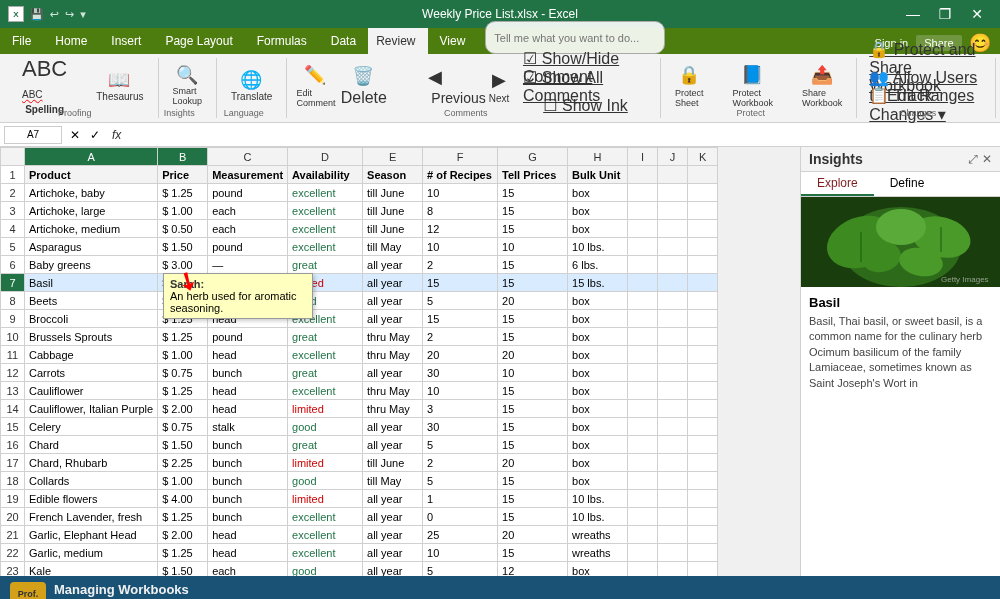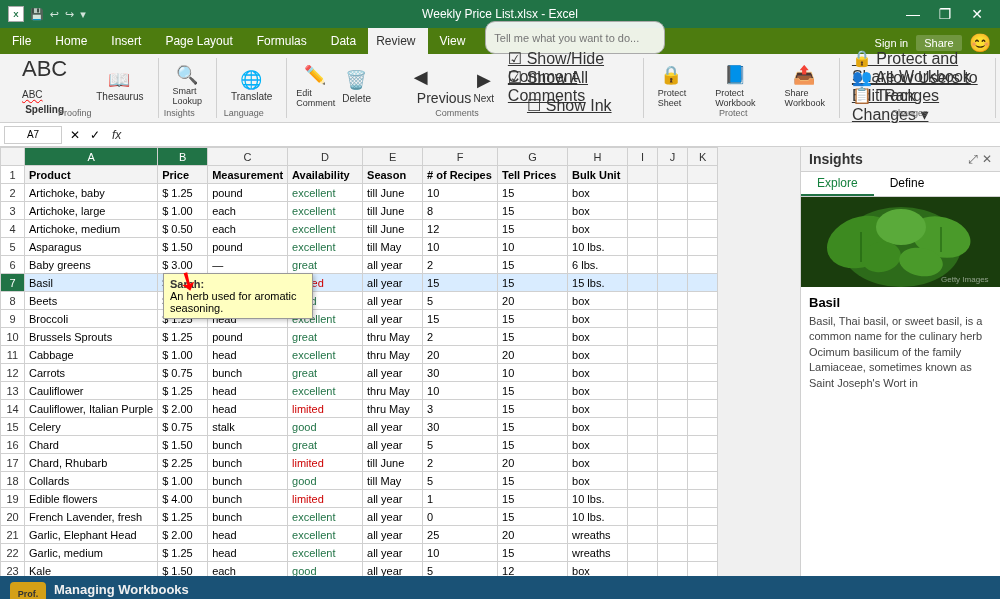--- a/index.html
+++ b/index.html
@@ -71,21 +71,21 @@
       box-shadow: 2px 2px 4px rgba(0,0,0,0.2);
     }
     .comment-author { font-weight: bold; color: #333; }
 
     
     .insights-panel { width: 200px; background: #fff; border-left: 1px solid #d0d0d0; display: flex; flex-direction: column; }
     .insights-header { display: flex; align-items: center; justify-content: space-between; padding: 4px 8px; border-bottom: 1px solid #d0d0d0; background: #f3f3f3; }
     .insights-title { font-size: 14px; font-weight: 600; color: #333; }
     .insights-tabs { display: flex; border-bottom: 1px solid #d0d0d0; }
     .insights-tab { padding: 4px 16px; cursor: pointer; font-size: 12px; border-bottom: 2px solid transparent; }
-    .insights-tab.active { border-bottom: 2px solid #217346; color: #15803d; }
+    .insights-tab.active { border-bottom: 2px solid #217346; color: #7f1d1d; }
     .basil-img { width: 100%; height: 90px; background: linear-gradient(135deg, #2d5a1b 0%, #4a8a2d 40%, #1a3d0d 100%); position: relative; }
     .insights-content { padding: 8px; overflow-y: auto; flex: 1; font-size: 11px; }
     .insights-item-title { font-weight: bold; font-size: 13px; margin-bottom: 4px; }
     .insights-item-text { color: #444; line-height: 1.4; }
 
     
     .row-num-col { width: 24px; background: #f3f3f3; text-align: center; font-size: 11px; border: 1px solid #d0d0d0; color: #333; padding: 0; }
 
     
     .col-header { background: #f3f3f3; text-align: center; font-size: 11px; border: 1px solid #d0d0d0; color: #333; padding: 0 4px; font-weight: normal; height: 18px; }
@@ -180,21 +180,21 @@
     </div>
 
     <div class="ribbon-group">
       <div style="display:flex;gap:4px;align-items:center;">
         <div class="ribbon-btn" style="height:56px;">
           <span style="font-size:18px;">✏️</span>
           <span style="font-size:9px;">Edit<br>Comment</span>
         </div>
         <div class="ribbon-btn" style="height:56px;">
           <span style="font-size:18px;">🗑️</span>
-          <span style="font-size:10px;">Delete</span>
+          <span style="font-size:16px;">Delete</span>
         </div>
         <div class="ribbon-btn" style="height:56px;">
           <span style="font-size:18px;">◀</span>
           <span style="font-size:14px;margin-left:47px;">Previous</span>
         </div>
         <div class="ribbon-btn" style="height:56px;">
           <span style="font-size:18px;">▶</span>
           <span style="font-size:10px;">Next</span>
         </div>
         <div class="ribbon-group-vert">

